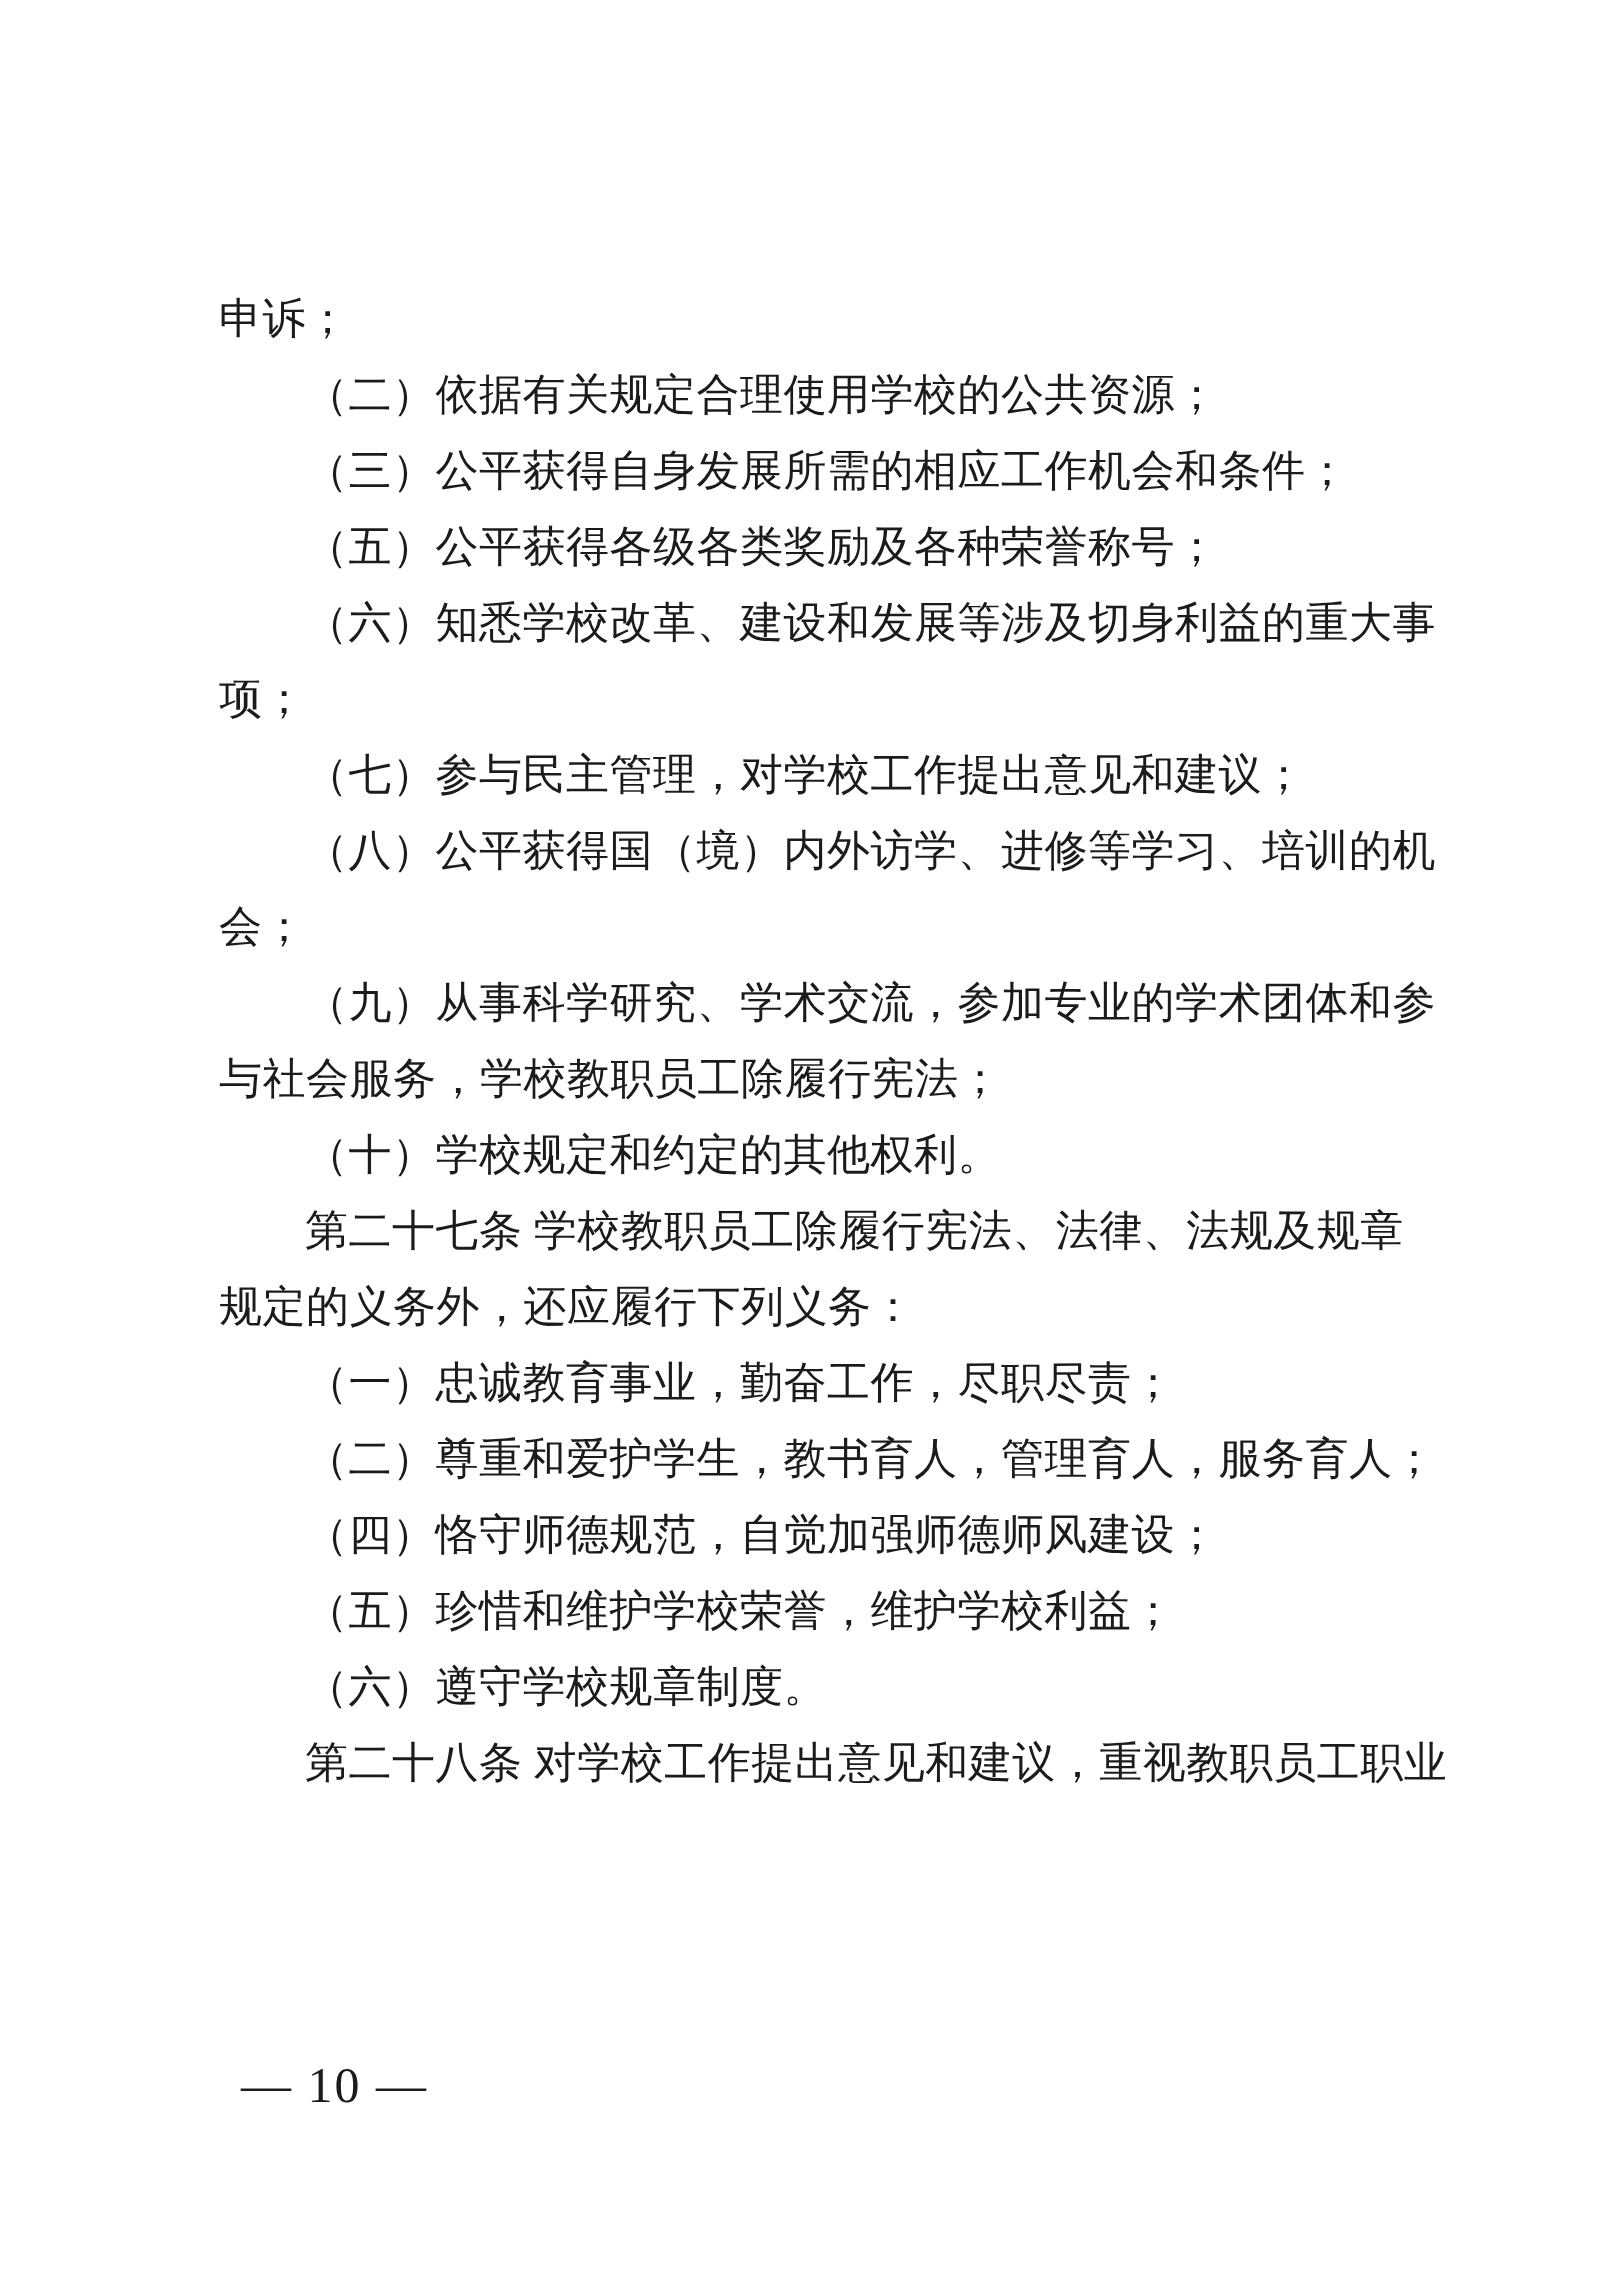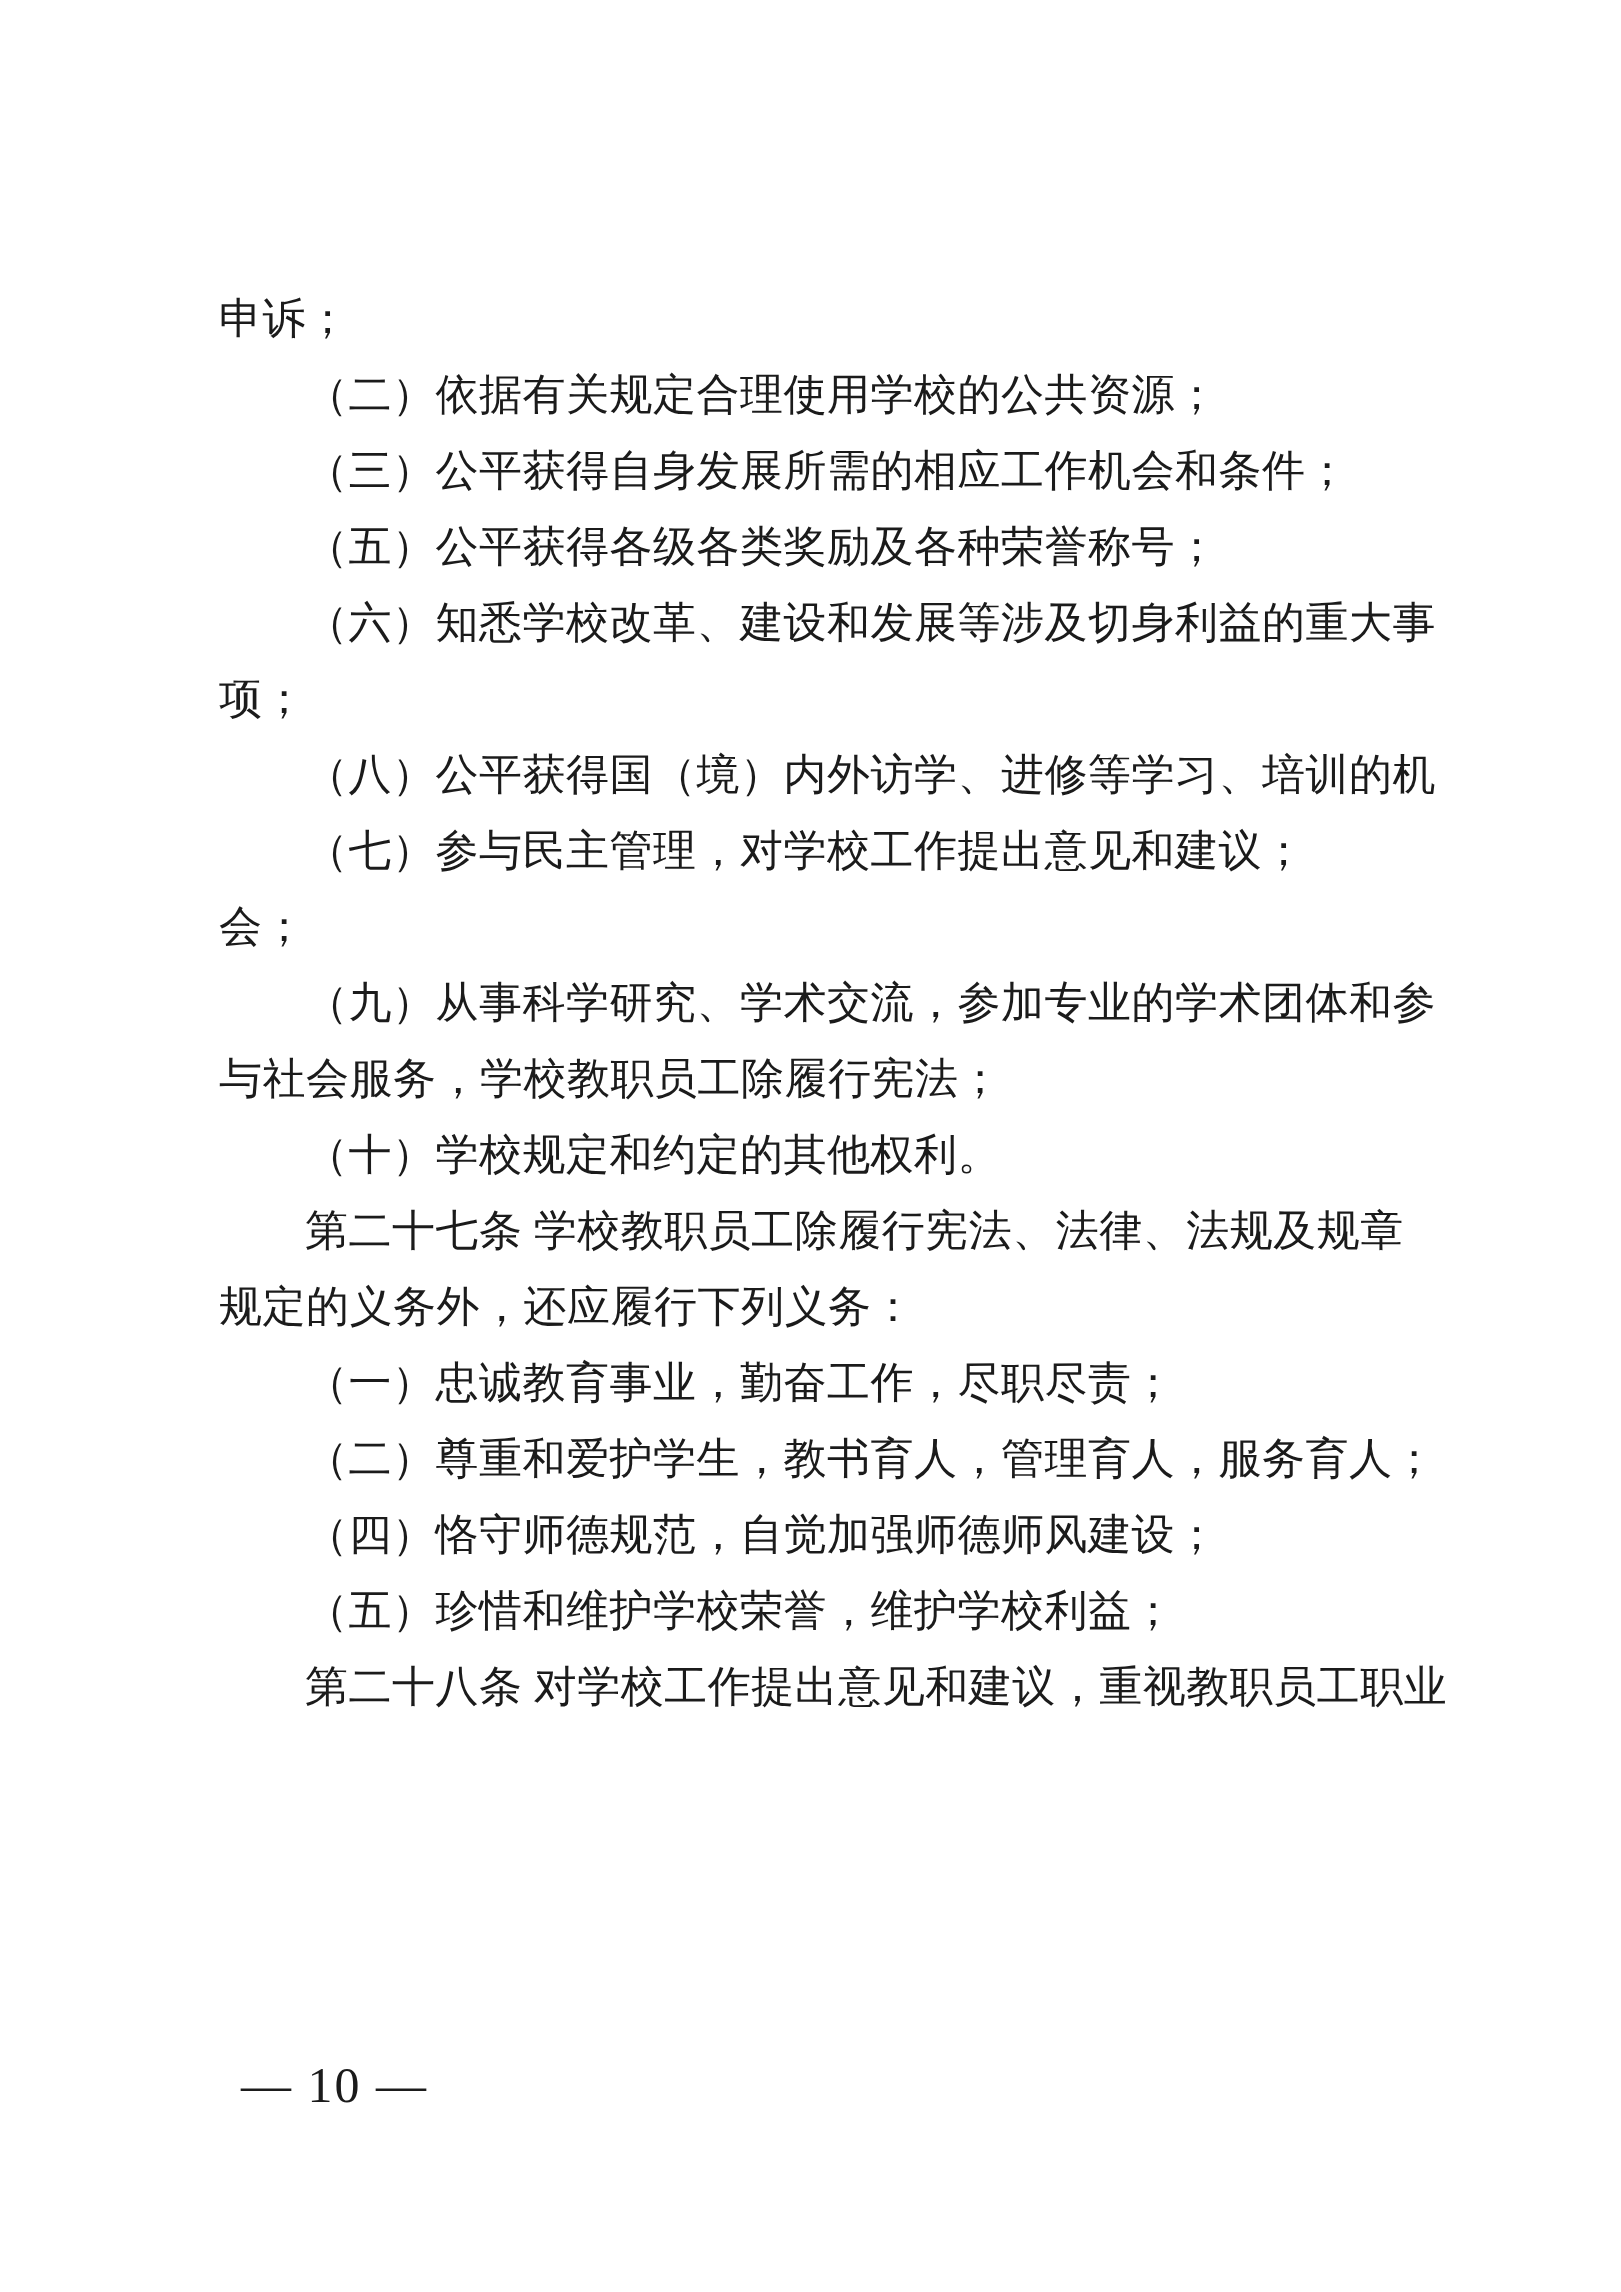--- a/index.html
+++ b/index.html
@@ -53,32 +53,33 @@
 <body>
 
 <div class="page">
   <main class="text-block">
     <p class="line">申诉；</p>
     <p class="line indent">（二）依据有关规定合理使用学校的公共资源；</p>
     <p class="line indent">（三）公平获得自身发展所需的相应工作机会和条件；</p>
     <p class="line indent">（五）公平获得各级各类奖励及各种荣誉称号；</p>
     <p class="line indent">（六）知悉学校改革、建设和发展等涉及切身利益的重大事</p>
     <p class="line">项；</p>
+    <p class="line indent">（七）参与民主管理，对学校工作提出意见和建议；</p>
     <p class="line indent">（八）公平获得国（境）内外访学、进修等学习、培训的机</p>
-    <p class="line indent">（七）参与民主管理，对学校工作提出意见和建议；</p>
     <p class="line">会；</p>
     <p class="line indent">（九）从事科学研究、学术交流，参加专业的学术团体和参</p>
     <p class="line">与社会服务，学校教职员工除履行宪法；</p>
     <p class="line indent">（十）学校规定和约定的其他权利。</p>
     <p class="line indent">第二十七条 学校教职员工除履行宪法、法律、法规及规章</p>
     <p class="line">规定的义务外，还应履行下列义务：</p>
     <p class="line indent">（一）忠诚教育事业，勤奋工作，尽职尽责；</p>
     <p class="line indent">（二）尊重和爱护学生，教书育人，管理育人，服务育人；</p>
     <p class="line indent">（四）恪守师德规范，自觉加强师德师风建设；</p>
     <p class="line indent">（五）珍惜和维护学校荣誉，维护学校利益；</p>
+    <p class="line indent">（六）遵守学校规章制度。</p>
     <p class="line indent">第二十八条 对学校工作提出意见和建议，重视教职员工职业</p>
   </main>
 
   <footer class="page-footer">
     <span>— 10 —</span>
   </footer>
 </div>
 
 
 </body></html>

